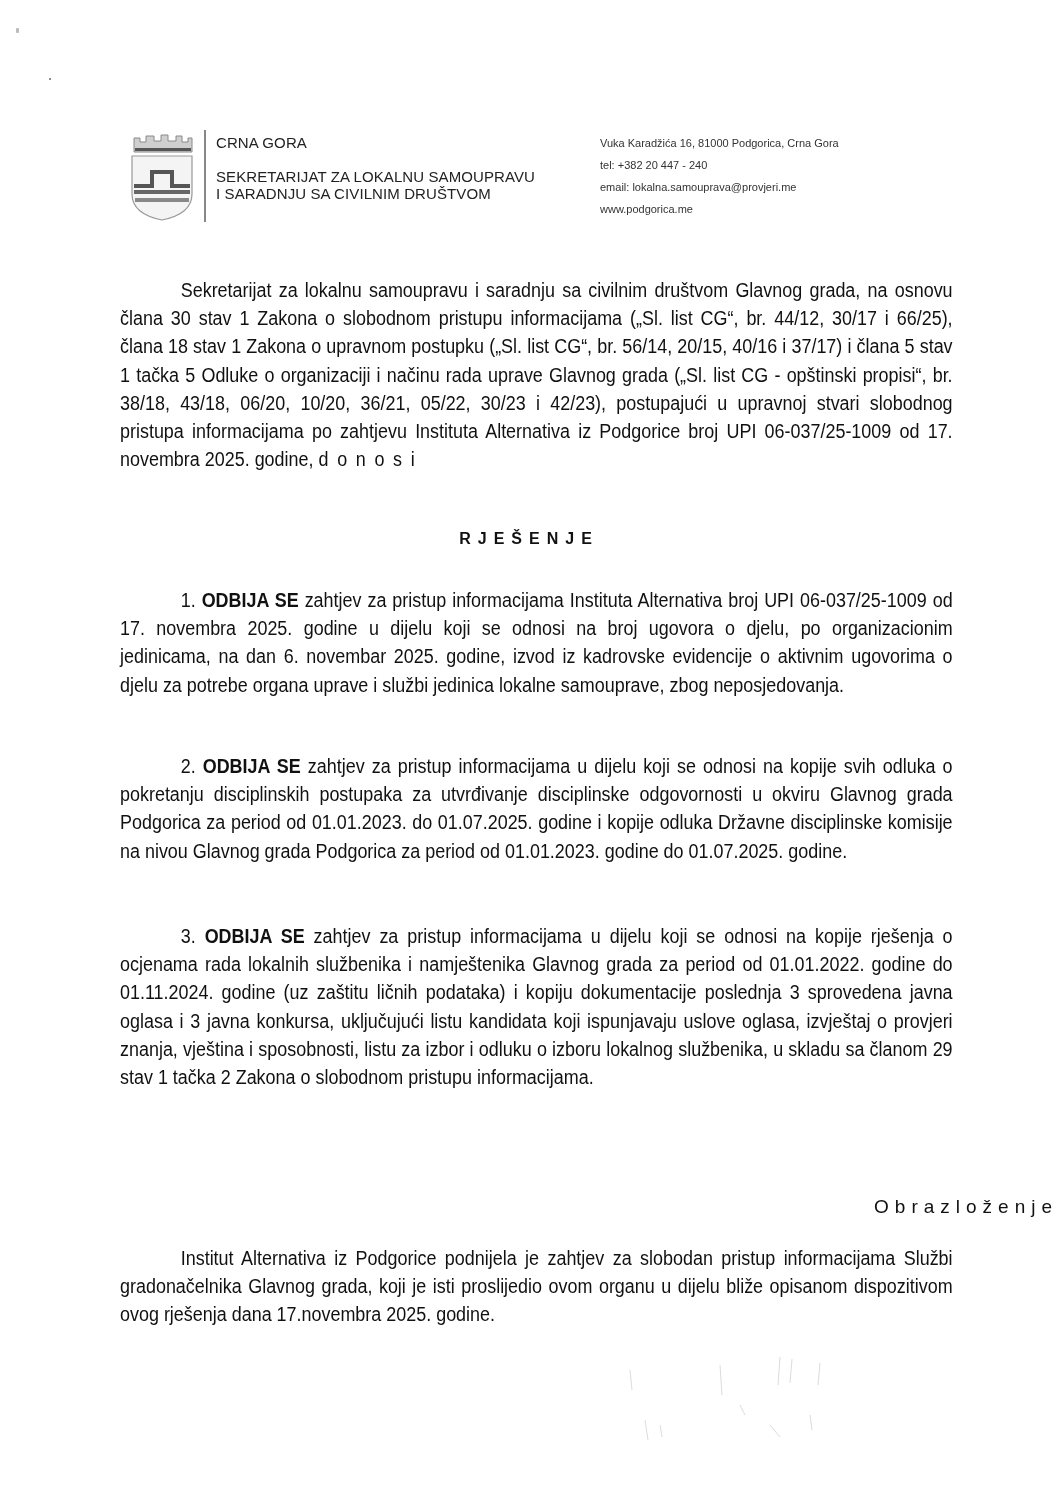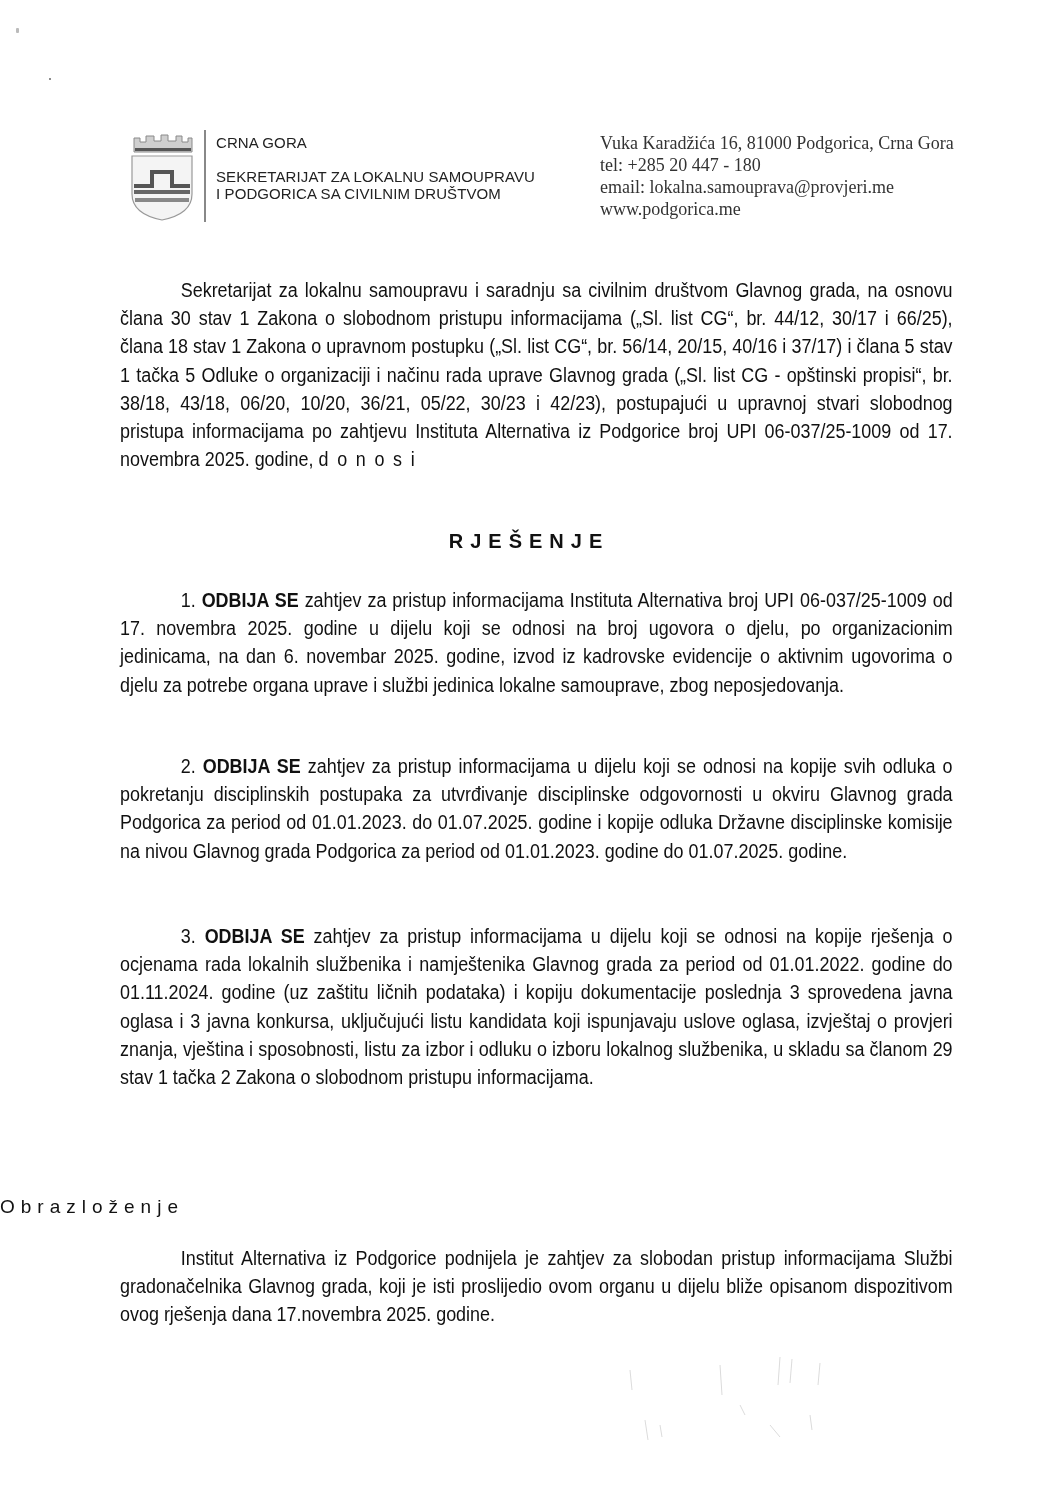--- a/index.html
+++ b/index.html
@@ -3,28 +3,28 @@
 <meta charset="utf-8">
 <style>
   html, body { margin: 0; padding: 0; background: #ffffff; }
   body { width: 1058px; height: 1497px; position: relative; overflow: hidden; color: #111; }
   .page { position: absolute; left: 0; top: 0; width: 1058px; height: 1497px; background: #fff; padding-left: 20px; }
   .header { position: absolute; left: 120px; top: 128px; width: 850px; height: 100px; }
   .crest { position: absolute; left: 6px; top: 4px; width: 70px; height: 90px; }
   .vrule { position: absolute; left: 84px; top: 2px; width: 2px; height: 92px; background: #888; }
   .org { position: absolute; left: 96px; top: 4px; font-family: "Liberation Sans", sans-serif; font-size: 15px; line-height: 22px; color: #222; letter-spacing: 0.1px; }
   .org .tight { line-height: 17px; }
-  .contact { position: absolute; left: 480px; top: 4px; font-family: Liberation Serif, serif; font-size: 18px; line-height: 22px; color: #333; }
+  .contact { position: absolute; left: 480px; top: 4px; font-family: Liberation Sans, sans-serif; font-size: 11px; line-height: 22px; color: #333; }
   .refline { position: absolute; left: 120px; top: 226px; width: 832px; font-family: "Liberation Sans", sans-serif; font-size: 19px; color: #111; }
   .refline .date { position: absolute; right: 0; top: 0; }
   .body { position: absolute; left: 120px; width: 833px; font-family: "Liberation Sans", sans-serif; font-size: 19.5px; line-height: 28.2px; color: #111; text-align: justify; transform: scaleX(0.92); transform-origin: left top; width: 905px; }
   .indent { text-indent: 66px; }
   .b { font-weight: bold; }
-  .title { position: absolute; left: 0; width: 1058px; text-align: center; font-family: "Liberation Sans", sans-serif; font-size: 20px; font-weight: bold; letter-spacing: 7px; color: #111; }
-  .subtitle { position: absolute; left: 0; width: 1058px; text-align: left; font-family: "Liberation Sans", sans-serif; font-size: 19px; letter-spacing: 6px; color: #111; }
+  .title { position: absolute; left: 0; width: 1058px; text-align: center; font-family: "Liberation Sans", sans-serif; font-size: 16px; font-weight: bold; letter-spacing: 7px; color: #111; }
+  .subtitle { position: absolute; left: 0; width: 1058px; text-align: right; font-family: "Liberation Sans", sans-serif; font-size: 19px; letter-spacing: 6px; color: #111; }
   .scan-mark { position: absolute; background: #bbb; border-radius: 1px; }
   .stamp { position: absolute; left: 620px; top: 1345px; width: 230px; height: 110px; opacity: 0.35; }
 </style>
 </head>
 <body>
 
 <div class="page">
 
   <div class="scan-mark" style="left:16px;top:28px;width:3px;height:5px;"></div>
   <div class="scan-mark" style="left:49px;top:78px;width:2px;height:2px;background:#666;"></div>
@@ -35,25 +35,25 @@
       <rect x="9" y="16" width="56" height="3" fill="#555"></rect>
       <path d="M6 24 L66 24 L66 62 Q66 82 36 88 Q6 82 6 62 Z" fill="#f4f4f4" stroke="#999" stroke-width="1.2"></path>
       <path d="M8 52 L24 52 L24 38 L48 38 L48 52 L64 52 L64 56 L44 56 L44 42 L28 42 L28 56 L8 56 Z" fill="#555"></path>
       <rect x="8" y="58" width="56" height="4" fill="#666"></rect>
       <rect x="9" y="66" width="54" height="4" fill="#888"></rect>
     </svg>
     <div class="vrule"></div>
     <div class="org">
       <div>CRNA GORA</div>
       <div class="tight" style="margin-top:14px;">SEKRETARIJAT ZA LOKALNU SAMOUPRAVU</div>
-      <div class="tight">I PODGORICA SA CIVILNIM DRUŠTVOM</div>
+      <div class="tight">I SARADNJU SA CIVILNIM DRUŠTVOM</div>
     </div>
     <div class="contact">
       <div>Vuka Karadžića 16, 81000 Podgorica, Crna Gora</div>
-      <div>tel: +285 20 447 - 180</div>
+      <div>tel: +382 20 447 - 240</div>
       <div>email: lokalna.samouprava@provjeri.me</div>
       <div>www.podgorica.me</div>
     </div>
   </div>
 
 
   <div class="body indent" style="top:276px;">
     <span>Sekretarijat za lokalnu samoupravu i saradnju sa civilnim društvom Glavnog grada, na osnovu člana 30 stav 1 Zakona o slobodnom pristupu informacijama („Sl. list CG“, br. 44/12, 30/17 i 66/25), člana 18 stav 1 Zakona o upravnom postupku („Sl. list CG“, br. 56/14, 20/15, 40/16 i 37/17) i člana 5 stav 1 tačka 5 Odluke o organizaciji i načinu rada uprave Glavnog grada („Sl. list CG - opštinski propisi“, br. 38/18, 43/18, 06/20, 10/20, 36/21, 05/22, 30/23 i 42/23), postupajući u upravnoj stvari slobodnog pristupa informacijama po zahtjevu Instituta Alternativa iz Podgorice broj UPI 06-037/25-1009 od 17. novembra 2025. godine,</span>
     <span style="letter-spacing:2px;">d o n o s i</span>
   </div>

